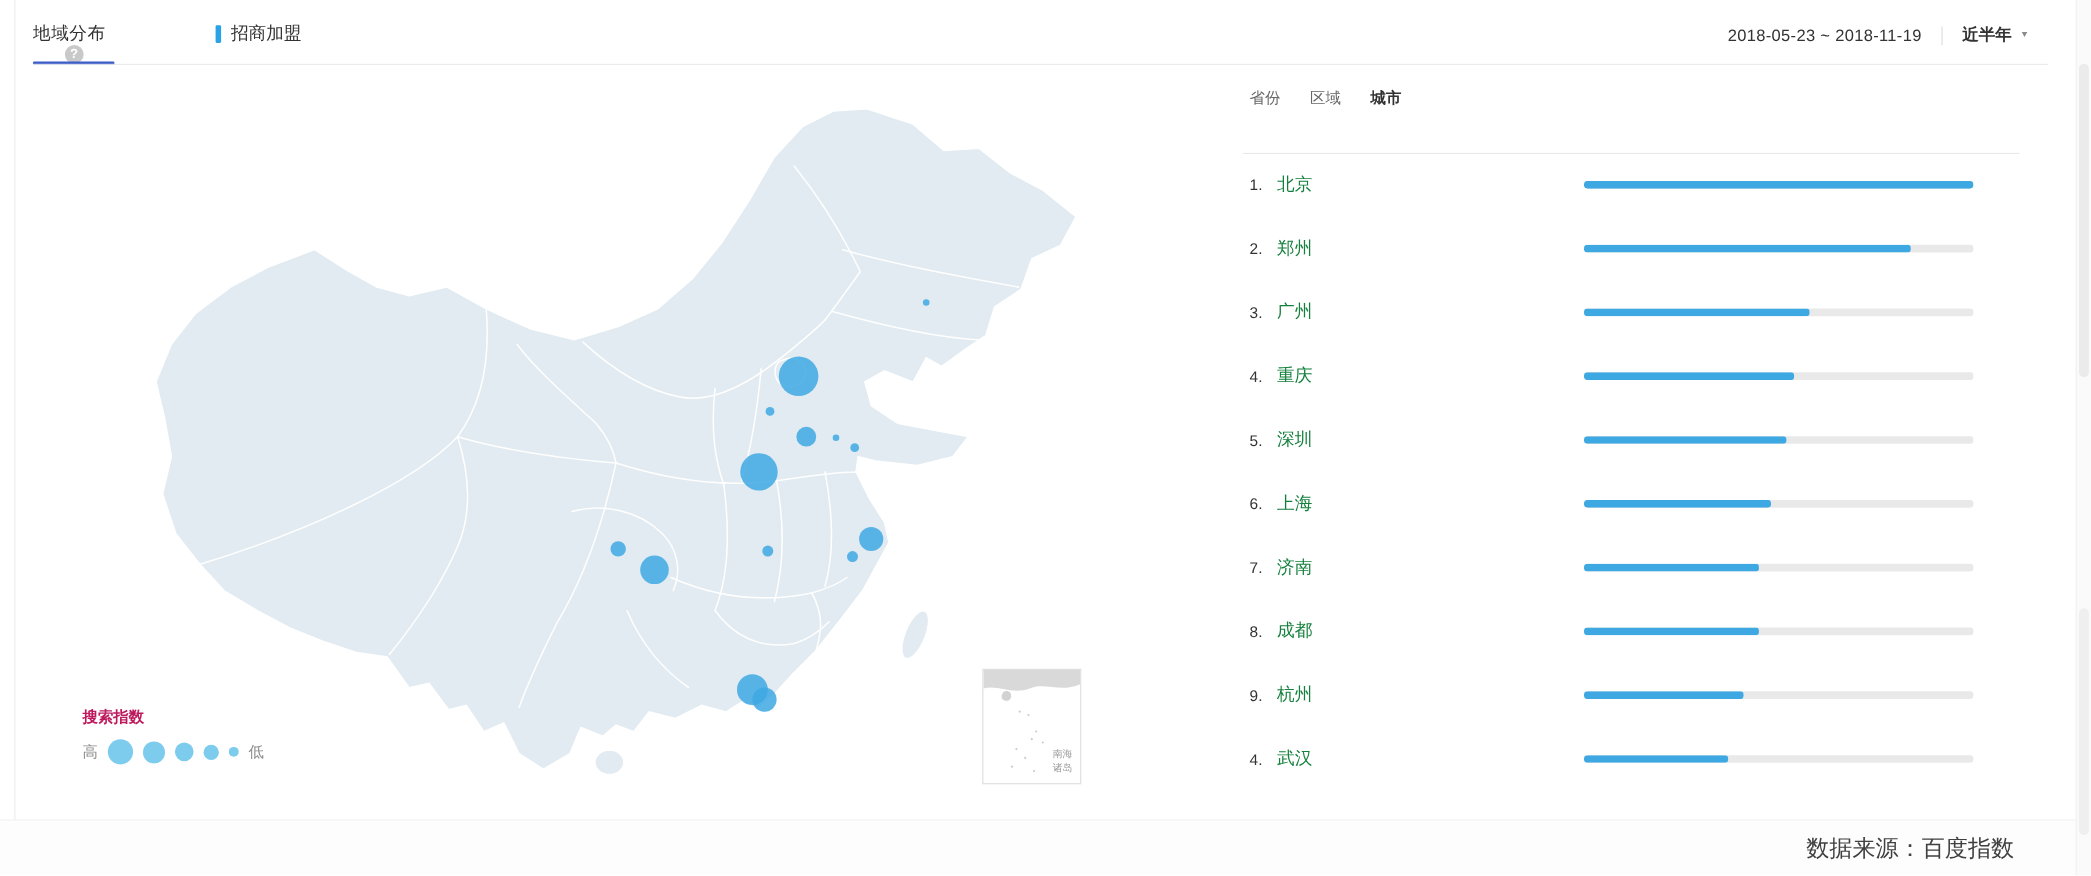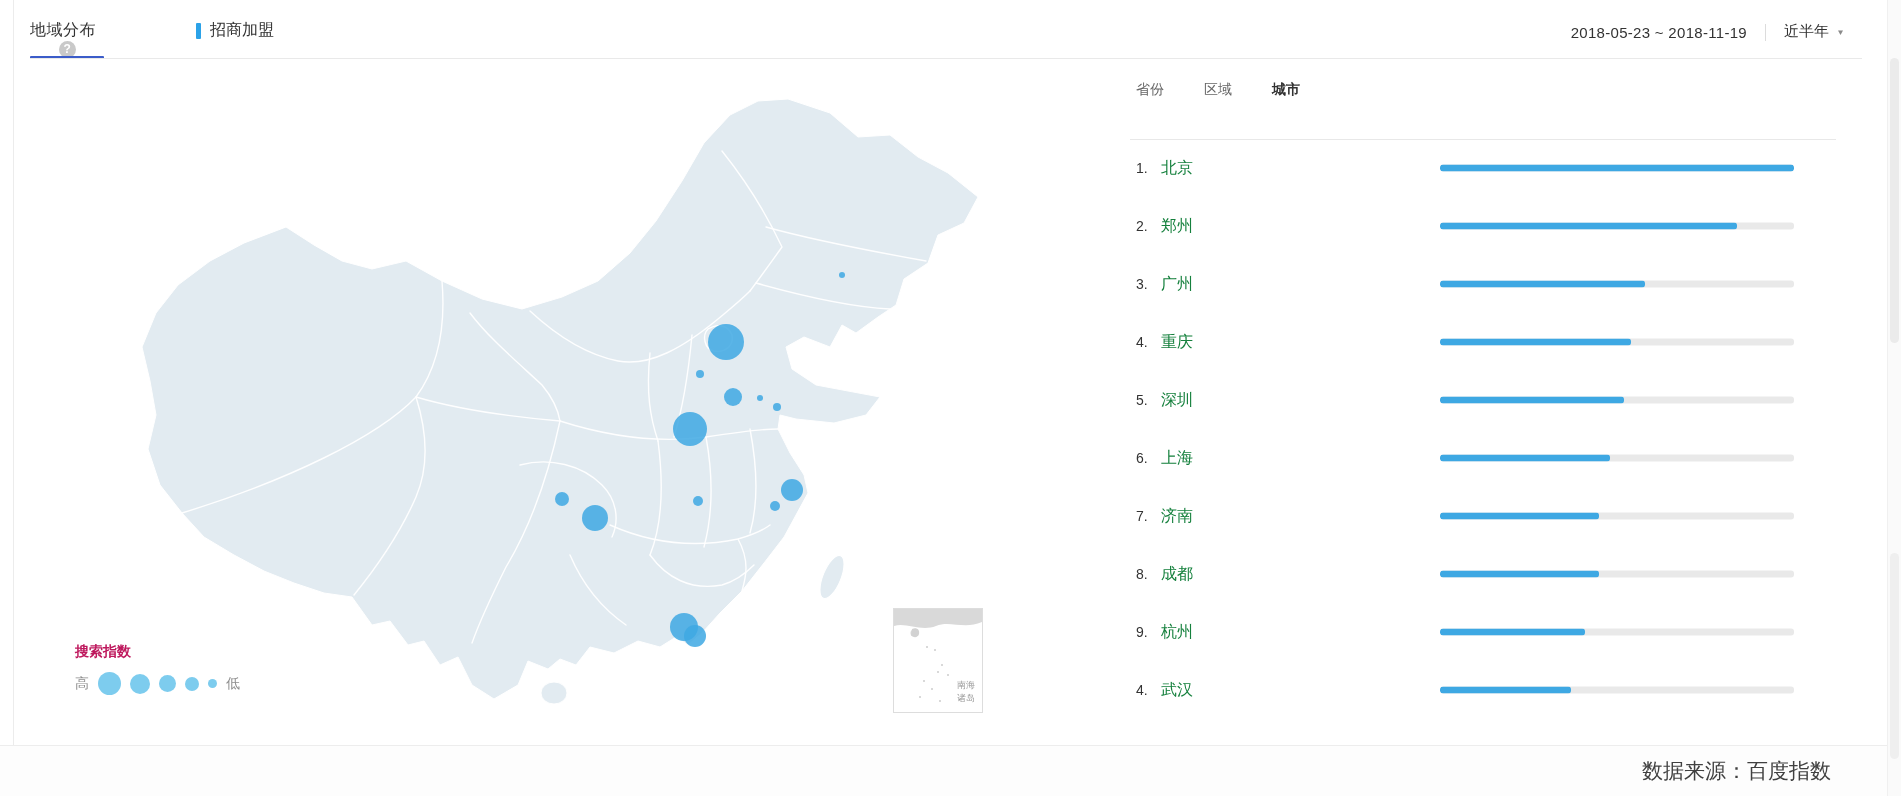--- a/index.html
+++ b/index.html
@@ -13,38 +13,38 @@
   .section-tab{position:absolute;left:30px;top:20px;font-size:16px;color:#333;letter-spacing:.5px;display:flex;align-items:center;flex-direction:column;}
   .tab-underline{position:absolute;left:30px;top:56px;width:74px;height:3px;background:var(--underline);border-radius:1px;}
   .header-rule{position:absolute;left:30px;top:58px;width:1832px;height:1px;background:#e9e9e9;}
   .help{display:inline-block;width:17px;height:17px;margin-left:9px;border-radius:50%;
         background:#c9c9c9;color:#fff;font-size:12px;font-weight:bold;text-align:center;line-height:17px;}
   .keyword{position:absolute;left:166px;top:20px;display:flex;align-items:center;font-size:16px;color:#333;margin-left:30px;}
   .kw-marker{width:5px;height:16px;background:var(--marker);border-radius:1px;margin-right:9px;}
   .header-right{position:absolute;right:58px;top:22px;display:flex;align-items:flex-end;font-size:15px;color:#333;margin-left:20px;}
   .date-range{letter-spacing:.3px;}
   .vdiv{width:1px;height:17px;background:#dcdcdc;margin:0 18px;}
-  .period{display:flex;align-items:center;cursor:pointer;}
+  .period{display:flex;align-items:center;cursor:pointer;font-weight:bold;}
   .caret{font-size:10px;color:#8a8a8a;margin-left:9px;transform:scaleY(.9);}
   
   .map-svg{position:absolute;left:90px;top:85px;}
   .land{fill:var(--land);stroke:#fff;stroke-width:1;}
   .pline{fill:none;stroke:#fff;stroke-width:1.4;stroke-linejoin:round;stroke-linecap:round;opacity:.95;}
   #bubble-layer circle{fill:var(--accent);fill-opacity:.85;}
   
   .legend{position:absolute;left:75px;top:643px;}
   .ltitle{font-size:14px;font-weight:bold;color:#be185d;}
   .lrow{margin-top:11px;display:flex;align-items:center;gap:9px;font-size:14px;color:#8d8d8d;}
   .lcirc{display:inline-block;border-radius:50%;background:var(--legend-blue);}
   
   .inset{position:absolute;left:893px;top:608px;width:88px;height:103px;border:1px solid #ddd;background:#fff;}
   .inset-label{position:absolute;right:7px;bottom:7px;font-size:9px;color:#9a9a9a;line-height:13px;text-align:left;}
   
   .panel{position:absolute;left:1130px;top:70px;width:706px;height:662px;}
-  .ptabs{position:absolute;left:6px;top:11px;display:flex;gap:40px;font-size:14px;color:#666;}
+  .ptabs{position:absolute;left:6px;top:11px;display:flex;gap:27px;font-size:14px;color:#666;}
   .ptab{cursor:pointer;}
   .ptab.active{color:#333;font-weight:bold;}
   .psep{position:absolute;left:0;top:69px;width:100%;height:1px;background:#e8e8e8;}
   .rlist{position:absolute;left:0;top:69px;width:100%;}
   .rrow{position:relative;height:58px;}
   .rnum{position:absolute;left:6px;top:50%;transform:translateY(-50%);font-size:14px;color:#333;width:24px;}
   .rcity{position:absolute;left:31px;top:50%;transform:translateY(-50%);font-size:16px;color:#15803d;}
   .track{position:absolute;left:310px;top:50%;transform:translateY(-50%);width:354px;height:7px;background:var(--track);border-radius:3px;overflow:hidden;}
   .fill{height:100%;background:var(--accent);border-radius:3px;}
   

